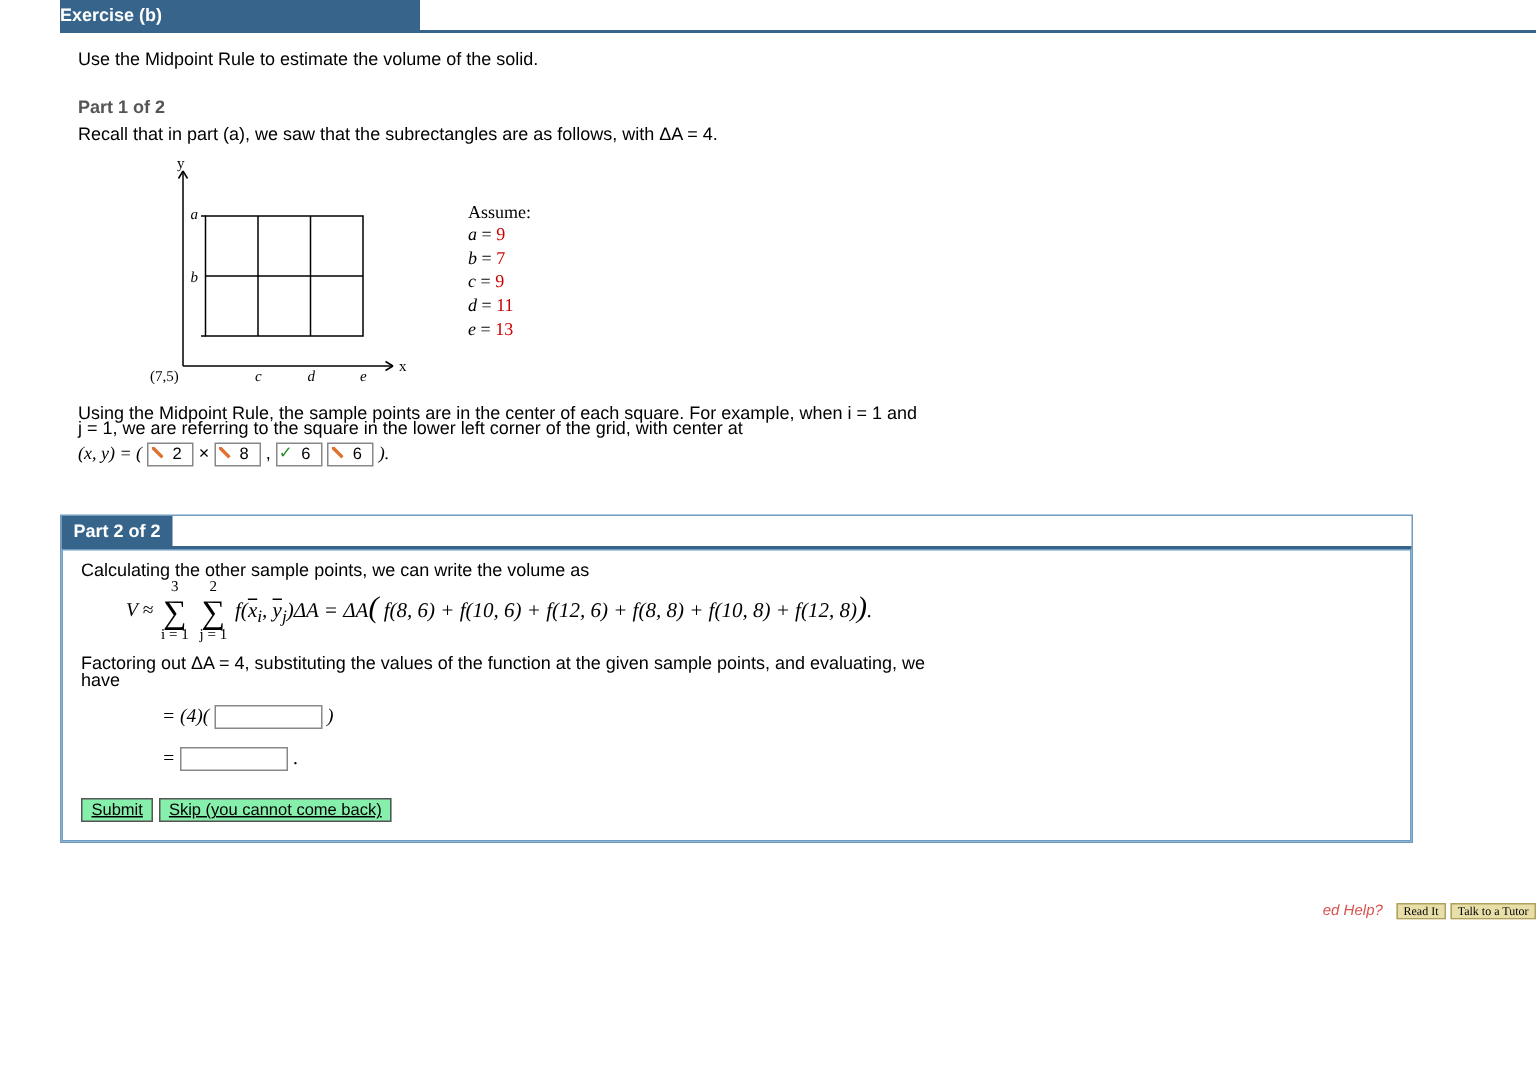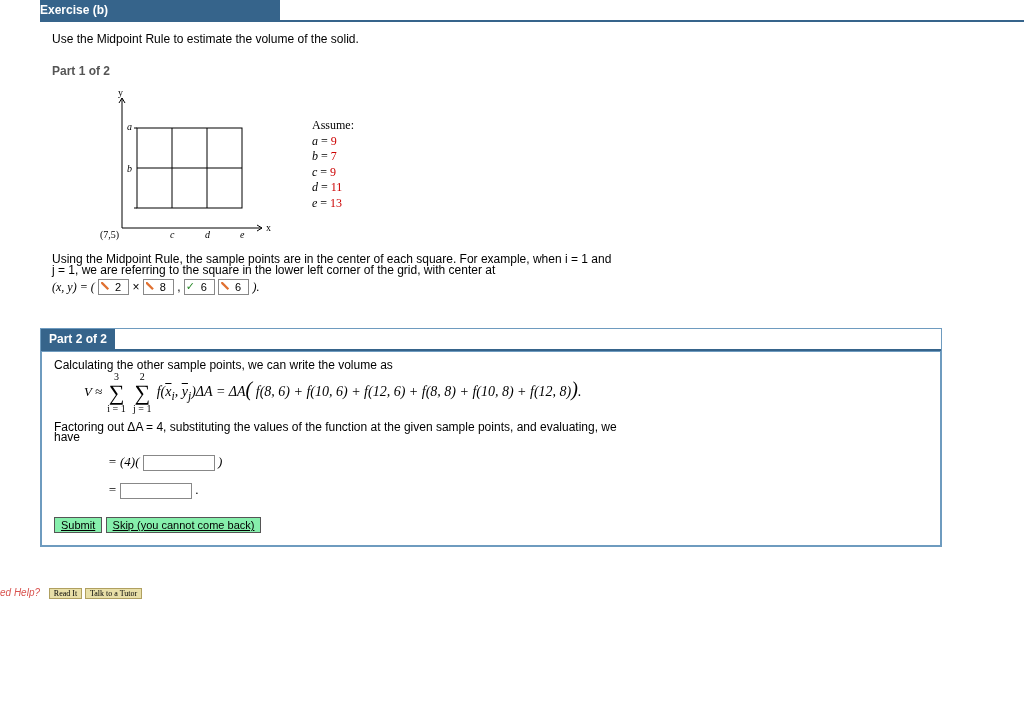--- a/index.html
+++ b/index.html
@@ -153,20 +153,21 @@
 </head>
 <body>
 
 <div class="section-rule">
   <span class="section-header">Exercise (b)</span>
 </div>
 <div class="exercise-prompt">Use the Midpoint Rule to estimate the volume of the solid.</div>
 
 <div class="part-header">Part 1 of 2</div>
 <div class="part-body">
+  <div>Recall that in part (a), we saw that the subrectangles are as follows, with ΔA = 4.</div>
 
   <div class="grid-block">
     <svg class="grid-svg" viewBox="0 0 190 160">
       <line class="axis" x1="40" y1="140" x2="180" y2="140"></line>
       <line class="axis" x1="40" y1="140" x2="40" y2="10"></line>
       <line class="axis" x1="175" y1="137" x2="180" y2="140"></line>
       <line class="axis" x1="175" y1="143" x2="180" y2="140"></line>
       <line class="axis" x1="37" y1="15" x2="40" y2="10"></line>
       <line class="axis" x1="43" y1="15" x2="40" y2="10"></line>
 
@@ -257,17 +258,17 @@
       <span>.</span>
     </div>
 
     <div style="margin-top:18px;">
       <span class="btn">Submit</span>
       <span class="btn">Skip (you cannot come back)</span>
     </div>
   </div>
 </div>
 
-<div class="help-row" style="margin-left:-40px;">
+<div class="help-row" style="margin-left:-40px;text-align:right;">
   <span class="help-text">ed Help?</span>
   <span class="help-btn">Read It</span>
   <span class="help-btn">Talk to a Tutor</span>
 </div>
 
 </body></html>

